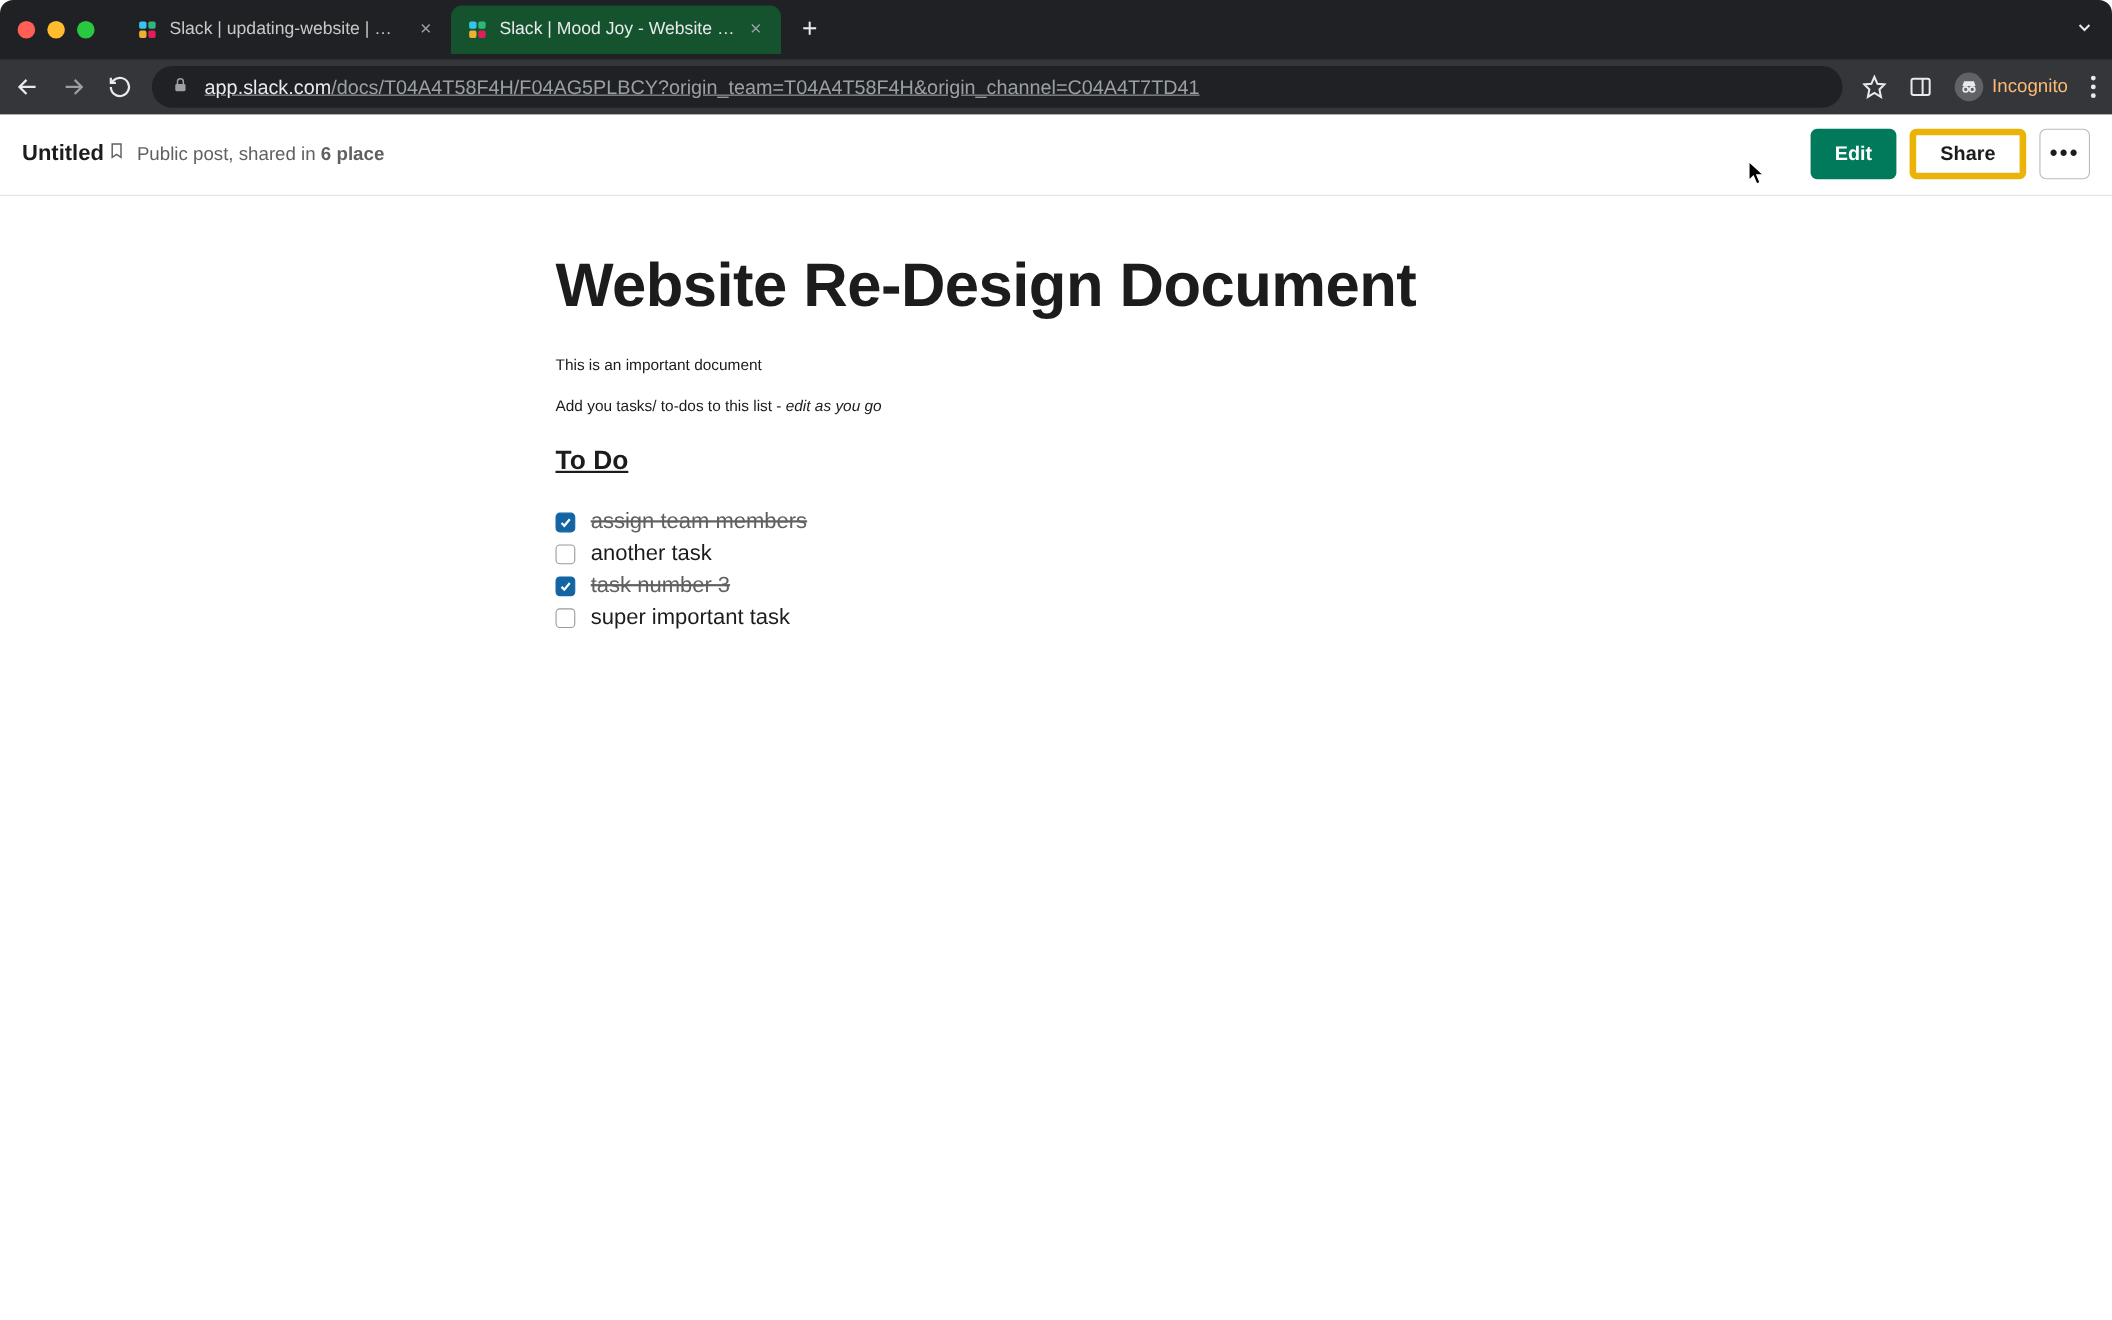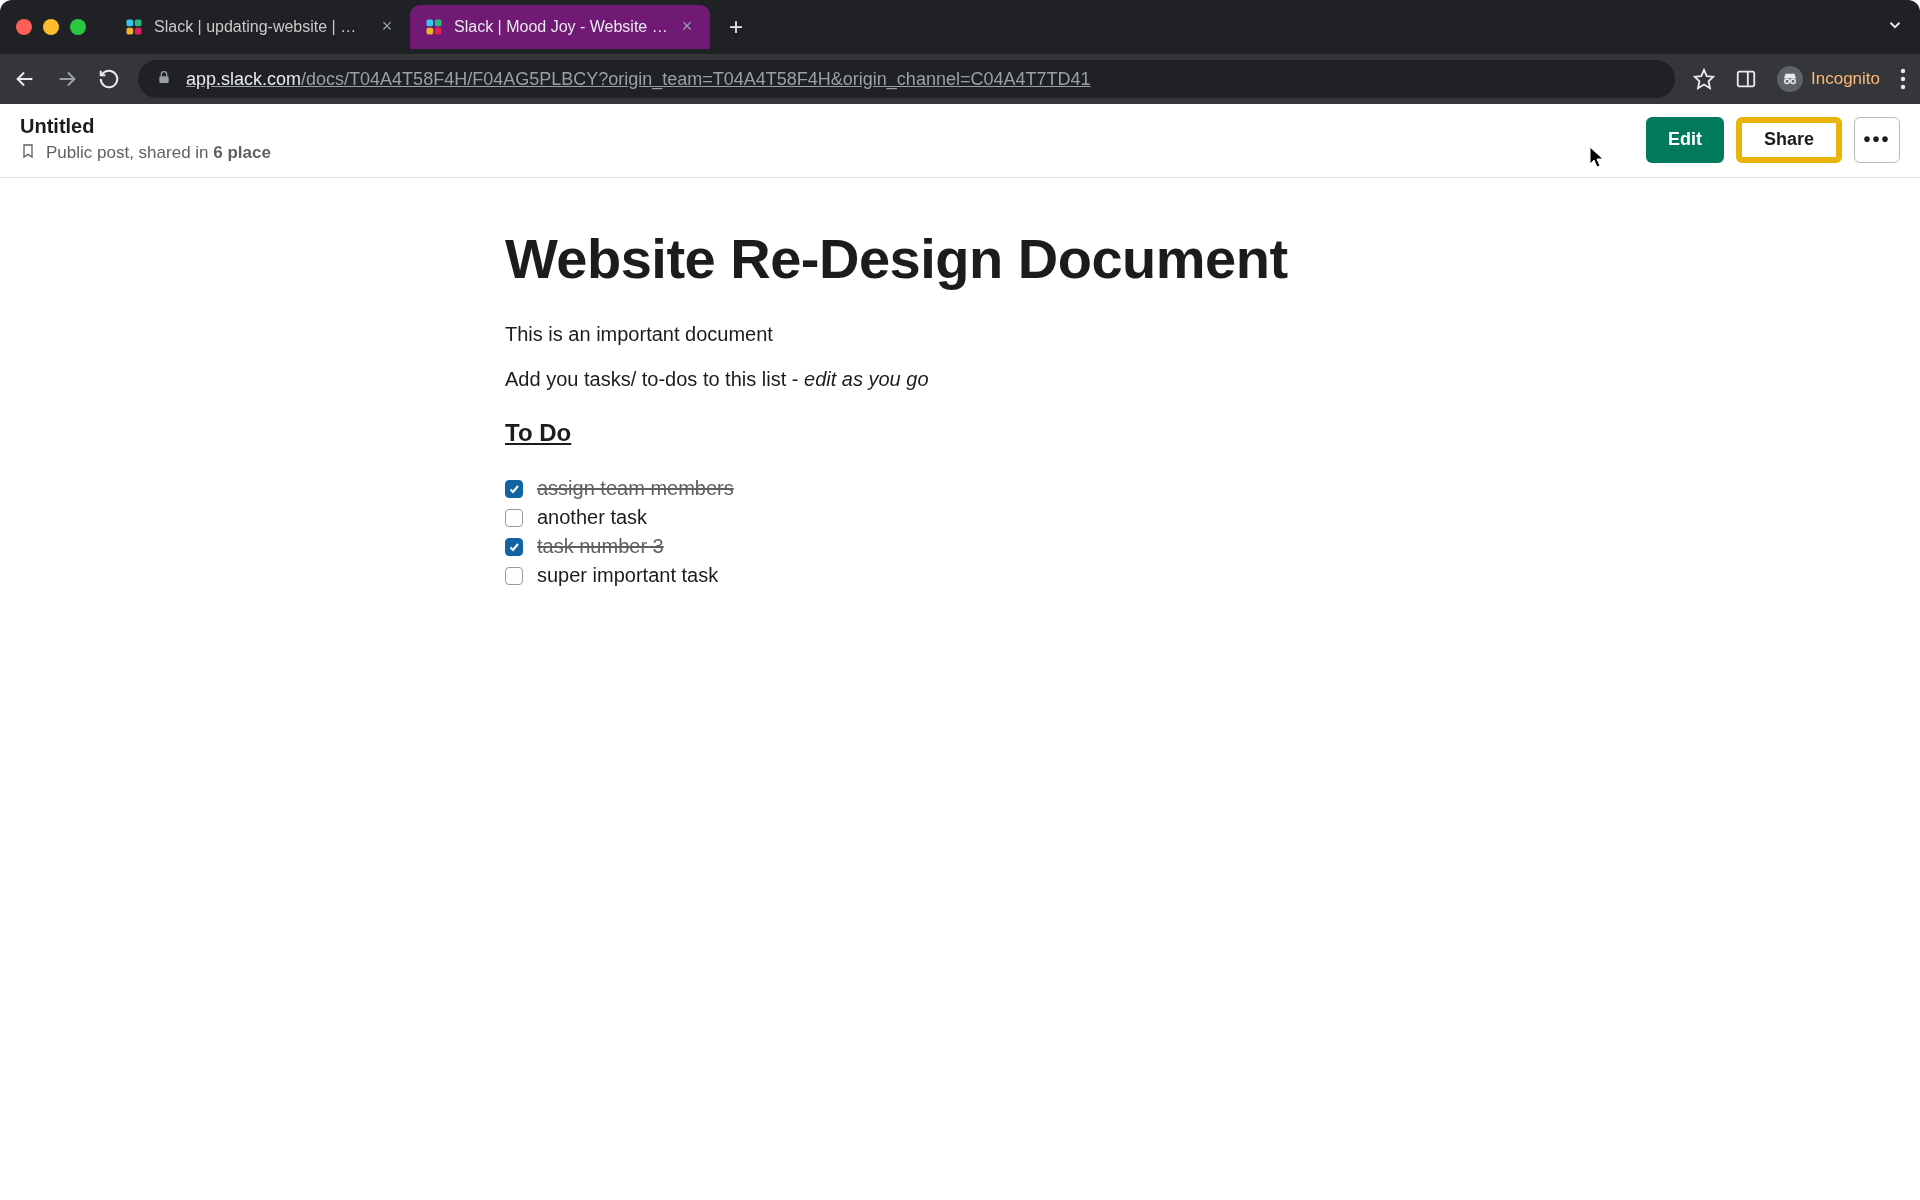--- a/index.html
+++ b/index.html
@@ -51,21 +51,21 @@
       height: 44px;
       padding: 0 14px;
       border-radius: 10px 10px 0 0;
       color: #c9c9c9;
       font-size: 16px;
       gap: 10px;
       width: 300px;
       cursor: pointer;
     }
     .tab.active {
-      background: #701a75;
+      background: #14532d;
       color: #e8eaed;
     }
     .tab .favicon {
       width: 20px;
       height: 20px;
       flex-shrink: 0;
     }
     .tab .tab-title {
       flex: 1;
       white-space: nowrap;
@@ -153,21 +153,20 @@
     .slack-header {
       display: flex;
       align-items: center;
       justify-content: space-between;
       padding: 14px 20px 12px 20px;
       border-bottom: 1px solid #e1e1e1;
       height: 78px;
     }
     .sh-left {
       display: flex;
-      flex-direction: column;
       gap: 4px;
     }
     .sh-title {
       font-size: 20px;
       font-weight: 800;
       color: #1d1c1d;
     }
     .sh-sub {
       display: flex;
       align-items: center;
@@ -219,21 +218,21 @@
       margin-left: 505px;
       color: #1d1c1d;
     }
     .doc-title {
       font-size: 56px;
       font-weight: 900;
       letter-spacing: -0.5px;
       margin-bottom: 32px;
     }
     .doc-p {
-      font-size: 20px;
+      font-size: 14px;
       margin-bottom: 22px;
       color: #1d1c1d;
     }
     .doc-p .italic { font-style: italic; }
     .todo-heading {
       font-size: 24px;
       font-weight: 900;
       text-decoration: underline;
       margin-top: 28px;
       margin-bottom: 10px;

